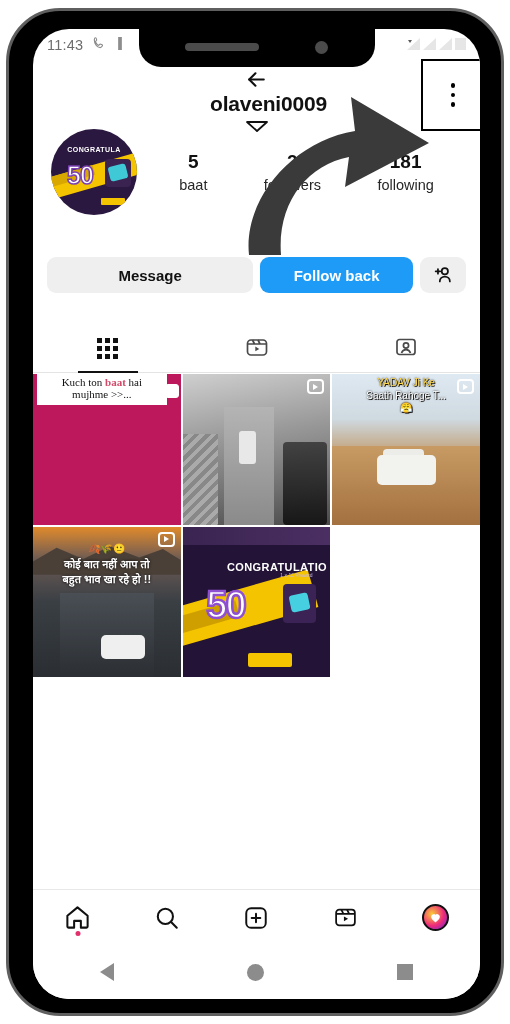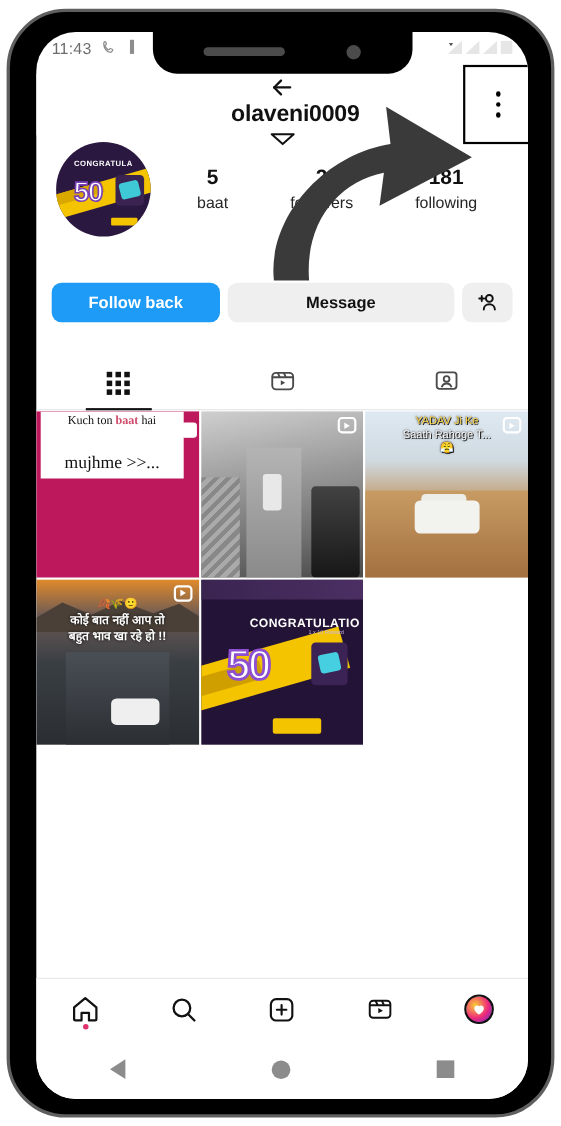--- a/index.html
+++ b/index.html
@@ -188,21 +188,21 @@
 
   
   .c1 { background: #be185d; }
   .c1 .banner {
     position: absolute; left: 4px; top: 0; right: 14px;
     background: #fff; padding: 2px 2px 5px;
     text-align: center;
   }
   .c1 .banner .l1 { font-family: "Liberation Serif", serif; font-size: 11px; color: #111; }
   .c1 .banner .l1 b { color: #d04a6a; }
-  .c1 .banner .l2 { font-family: "Liberation Serif", serif; font-size: 16px; color: #111; margin-top: 24px; }
+  .c1 .banner .l2 { font-family: "Liberation Serif", serif; font-size: 11px; color: #111; }
   .c1 .tag {
     position: absolute; right: 2px; top: 10px; width: 14px; height: 14px;
     border: 1.5px solid #fff; border-radius: 3px; background:#fff;
   }
 
   
   .c2 { background: linear-gradient(170deg,#cfcfcf 0%, #9a9a9a 40%, #6e6e6e 75%, #4a4a4a 100%); }
   .c2 .road { position:absolute; left:28%; top:22%; width:34%; height:78%;
     background: linear-gradient(180deg,#b4b4b4,#8a8a8a); }
   .c2 .wall-l { position:absolute; left:0; top:40%; width:24%; height:60%;
@@ -394,22 +394,22 @@
           <div class="lbl">followers</div>
         </div>
         <div class="stat">
           <div class="num">181</div>
           <div class="lbl">following</div>
         </div>
       </div>
     </div>
 
     <div id="actions">
+      <div class="btn" id="btn-message">Message</div>
       <div class="btn" id="btn-follow">Follow back</div>
-      <div class="btn" id="btn-message">Message</div>
       <div class="btn" id="btn-adduser">
         <svg width="22" height="22" viewBox="0 0 24 24" fill="none" stroke="#111" stroke-width="1.9" stroke-linecap="round">
           <circle cx="14" cy="8" r="3.4"></circle>
           <path d="M8.5 19c0-3.1 2.5-5.2 5.5-5.2s5.5 2.1 5.5 5.2"></path>
           <path d="M4 8h5M6.5 5.5v5"></path>
         </svg>
       </div>
     </div>
 
     <div id="tabs">

